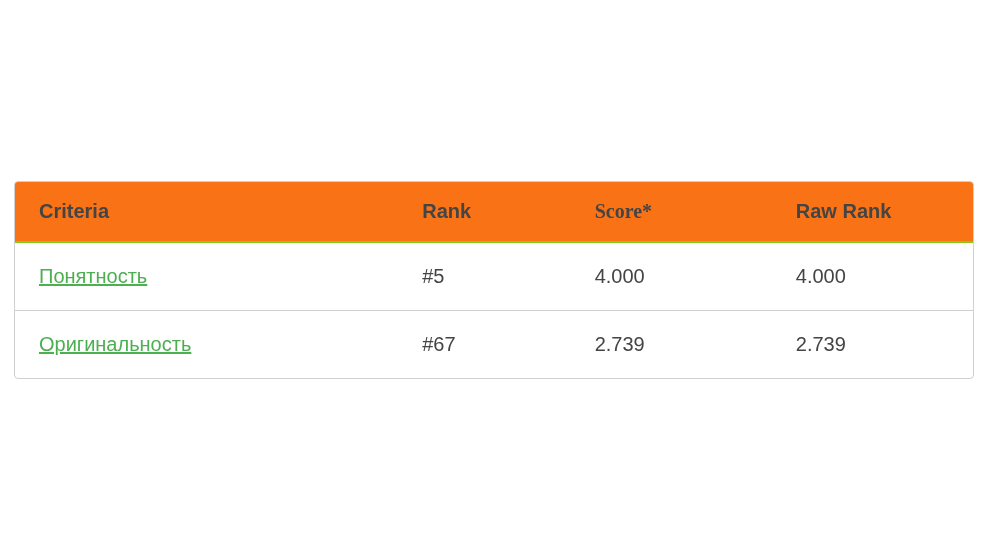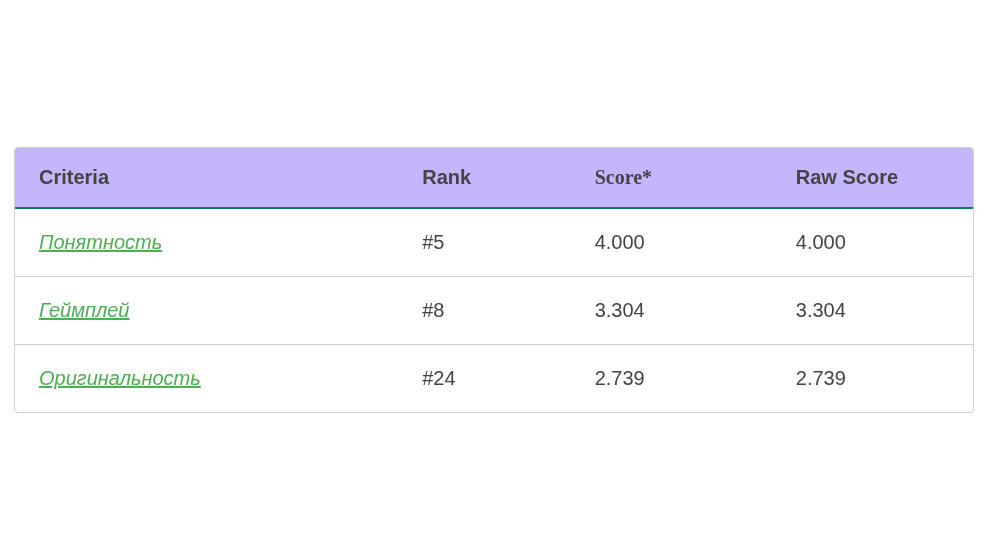--- a/index.html
+++ b/index.html
@@ -24,22 +24,22 @@
       border-radius: 4px;
       overflow: hidden;
     }
 
     table {
       width: 100%;
       border-collapse: collapse;
     }
 
     thead tr {
-      background: #c4b5fd;
-      border-bottom: 2px solid #0f766e;
+      background: #f97316;
+      border-bottom: 2px solid #84cc16;
     }
 
     thead th {
       padding: 18px 24px;
       text-align: left;
       font-size: 20px;
       font-weight: 700;
       color: #444444;
     }
 
@@ -55,55 +55,48 @@
     tbody td {
       padding: 22px 24px;
       font-size: 20px;
       color: #444444;
     }
 
     .criteria-link {
       color: #4caf50;
       text-decoration: underline;
       cursor: pointer;
-      font-style: italic;
     }
 
     .col-criteria { width: 40%; }
     .col-rank { width: 18%; }
     .col-score { width: 21%; font-family: Liberation Serif, serif; }
     .col-raw { width: 21%; }
   </style>
 </head>
 <body>
 
 <div class="table-container">
   <table>
     <thead>
       <tr>
         <th class="col-criteria">Criteria</th>
         <th class="col-rank">Rank</th>
         <th class="col-score">Score*</th>
-        <th class="col-raw">Raw Score</th>
+        <th class="col-raw">Raw Rank</th>
       </tr>
     </thead>
     <tbody id="table-body">
     <tr>
           <td><span class="criteria-link">Понятность</span></td>
           <td>#5</td>
           <td>4.000</td>
           <td>4.000</td>
         </tr>
         <tr>
-          <td><span class="criteria-link">Геймплей</span></td>
-          <td>#8</td>
-          <td>3.304</td>
-          <td>3.304</td>
-        </tr>
-        <tr>
           <td><span class="criteria-link">Оригинальность</span></td>
-          <td>#24</td>
+          <td>#67</td>
           <td>2.739</td>
           <td>2.739</td>
         </tr>
       </tbody>
   </table>
 </div>
 
 </body></html>

